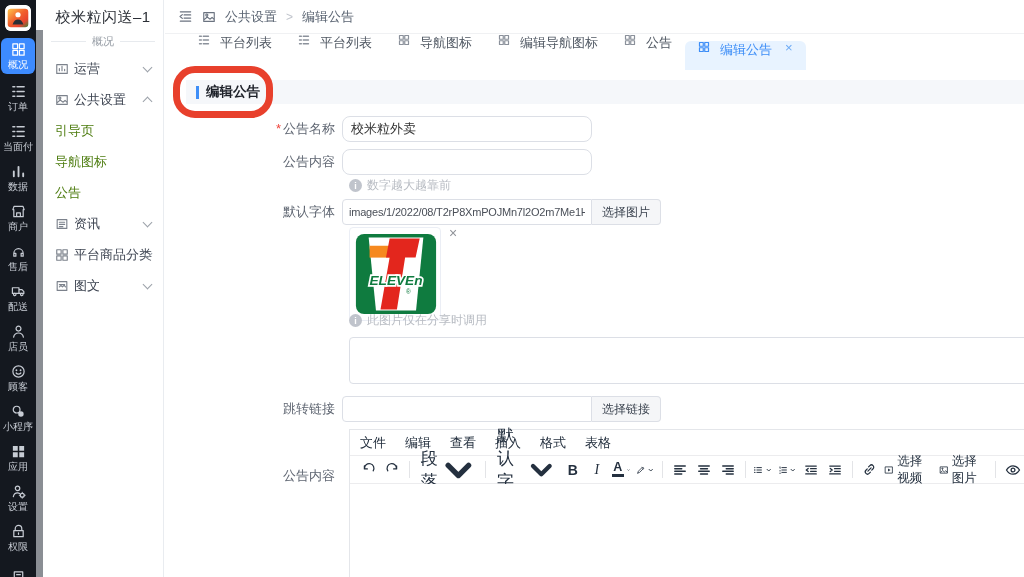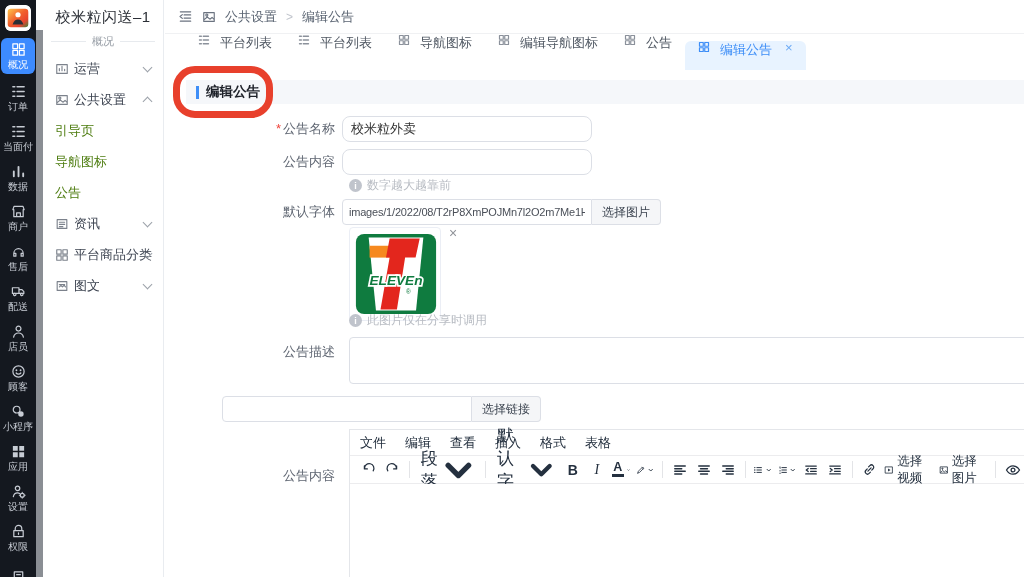--- a/index.html
+++ b/index.html
@@ -331,24 +331,24 @@
         <text x="45" y="57" font-size="15" font-style="italic" font-weight="bold" text-anchor="middle" fill="#0f7b3f" stroke="#ffffff" stroke-width="3.6" paint-order="stroke" font-family="Liberation Sans, sans-serif">ELEVEn</text>
         <text x="56" y="67" font-size="7" fill="#0f7b3f">®</text>
       </svg>
     </div>
     <span class="preview-close">×</span>
     <div class="hint" style="left:184px; top:242px;">
       <span class="info">i</span>
       <span>此图片仅在分享时调用</span>
     </div>
 
-    <div class="flabel" style="position:absolute; left:57px; top:269px;">公告描述</div>
     <div class="desc-wrap"><textarea class="t-area" style=""></textarea></div>
 
     <div class="frow" style="left:57px; top:326px;">
+      <div class="flabel">跳转链接</div>
       <input class="inp attached" style="">
       <button class="addon-btn">选择链接</button>
     </div>
 
     <div class="flabel" style="position:absolute; left:57px; top:361px;margin-top:32px;">公告内容</div>
     <div class="editor">
       <div class="menubar">
         <span>文件</span>
         <span>编辑</span>
         <span>查看</span>

